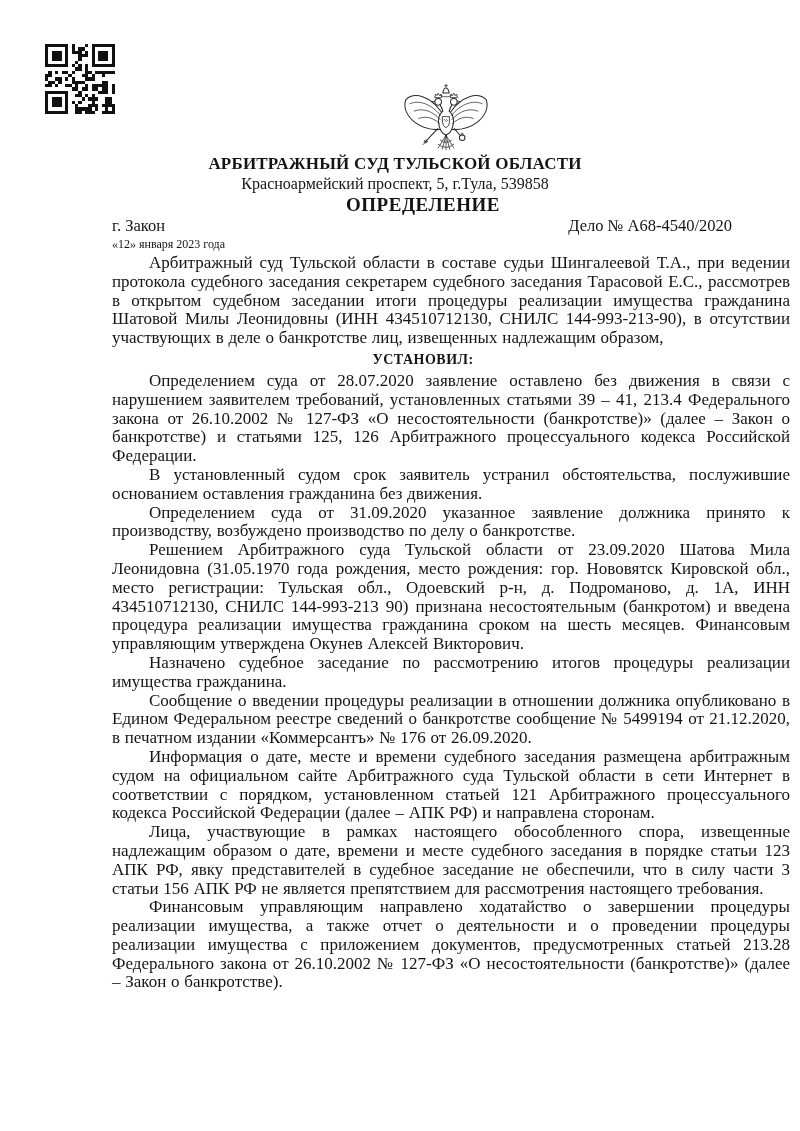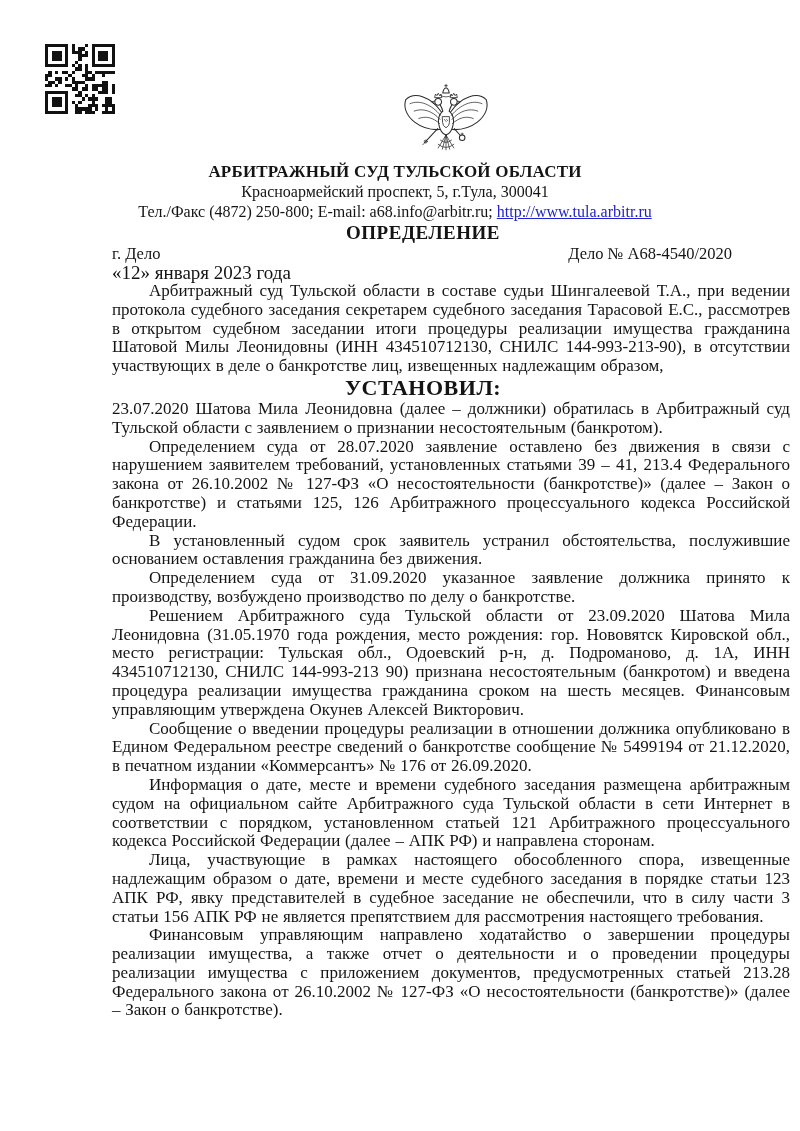--- a/index.html
+++ b/index.html
@@ -10,31 +10,31 @@
     background:#ffffff;
     font-family:"Liberation Serif","DejaVu Serif",serif;
     color:#141414;
     overflow:hidden;
   }
   .qr{position:absolute;left:45px;top:44px;width:70px;height:70px;}
   .qr svg{width:70px;height:70px;display:block;}
   .emblem{position:absolute;left:399px;top:82px;width:94px;height:72px;}
   .emblem svg{width:94px;height:72px;display:block;}
   .content{position:absolute;left:112px;top:153px;width:678px;}
-  .hdr{width:566px;text-align:center;margin-top:8px;}
+  .hdr{width:566px;text-align:center;}
   .court-name{font-weight:bold;font-size:17px;line-height:21px;letter-spacing:.2px;}
   .addr{font-size:16px;line-height:20px;}
   .contacts{font-size:16px;line-height:20px;white-space:nowrap;}
   .contacts a{color:#2222cc;text-decoration:underline;cursor:pointer;}
   .doc-type{width:622px;text-align:center;font-weight:bold;font-size:19px;line-height:22px;letter-spacing:.5px;}
   .case-line{display:flex;justify-content:space-between;padding-right:58px;font-size:16.5px;line-height:19px;}
-  .date-line{font-size:19px;line-height:19px;}
+  .date-line{font-size:12px;line-height:19px;}
   .para{margin:0;text-align:justify;font-size:17px;line-height:18.8px;word-spacing:.5px;}
   .para.indent{text-indent:37px;}
-  .ruling{width:622px;text-align:center;font-weight:bold;font-size:22px;line-height:24px;letter-spacing:.5px;}
+  .ruling{width:622px;text-align:center;font-weight:bold;font-size:14px;line-height:24px;letter-spacing:.5px;}
 </style>
 </head>
 <body>
 
 <div class="page">
 
   <div class="qr">
     <svg id="qr-svg" viewBox="0 0 21 21" shape-rendering="crispEdges" aria-hidden="true">
         <rect x="8" y="0" width="1" height="1" fill="#111"></rect>
         <rect x="12" y="0" width="1" height="1" fill="#111"></rect>
@@ -217,40 +217,39 @@
       <path d="M59,50.5 L65.5,58"></path>
       <circle cx="67.5" cy="60.5" r="3"></circle>
       <path d="M67.5,57.5 v-2.2 M66.3,56.3 h2.4" stroke-width="0.8"></path>
     </svg>
   </div>
 
   <div class="content">
 
     <div class="hdr">
       <div class="court-name">АРБИТРАЖНЫЙ СУД ТУЛЬСКОЙ ОБЛАСТИ</div>
-      <div class="addr">Красноармейский проспект, 5, г.Тула, 300041</div>
-      <div class="contacts"><span>Тел./Факс (4872) 250-800;  E-mail: a68.info@arbitr.ru;  </span><a>http://www.tula.arbitr.ru</a></div>
+      <div class="addr">Красноармейский проспект, 5, г.Тула, 539858</div>
     </div>
 
     <div class="doc-type">ОПРЕДЕЛЕНИЕ</div>
 
     <div class="case-line">
-      <span>г. Дело</span>
+      <span>г. Закон</span>
       <span>Дело № А68-4540/2020</span>
     </div>
     <div class="date-line">«12» января 2023 года</div>
 
     <p class="para indent">Арбитражный суд Тульской области в составе судьи Шингалеевой Т.А., при ведении протокола судебного заседания секретарем судебного заседания Тарасовой Е.С., рассмотрев в открытом судебном заседании итоги процедуры реализации имущества гражданина Шатовой Милы Леонидовны (ИНН 434510712130, СНИЛС 144-993-213-90), в отсутствии участвующих в деле о банкротстве лиц, извещенных надлежащим образом,</p>
 
     <div class="ruling">УСТАНОВИЛ:</div>
 
-    <p class="para">23.07.2020 Шатова Мила Леонидовна (далее – должники) обратилась в Арбитражный суд Тульской области с заявлением о признании несостоятельным (банкротом).</p>
     <p class="para indent">Определением суда от 28.07.2020 заявление оставлено без движения в связи с нарушением заявителем требований, установленных статьями 39 – 41, 213.4 Федерального закона от 26.10.2002 № 127-ФЗ «О несостоятельности (банкротстве)» (далее – Закон о банкротстве) и статьями 125, 126 Арбитражного процессуального кодекса Российской Федерации.</p>
     <p class="para indent">В установленный судом срок заявитель устранил обстоятельства, послужившие основанием оставления гражданина без движения.</p>
     <p class="para indent">Определением суда от 31.09.2020 указанное заявление должника принято к производству, возбуждено производство по делу о банкротстве.</p>
     <p class="para indent">Решением Арбитражного суда Тульской области от 23.09.2020  Шатова Мила Леонидовна (31.05.1970 года рождения, место рождения: гор. Нововятск Кировской обл., место регистрации: Тульская обл., Одоевский р-н, д. Подроманово, д. 1А, ИНН 434510712130, СНИЛС 144-993-213 90) признана несостоятельным (банкротом) и введена процедура реализации имущества гражданина сроком на шесть месяцев. Финансовым управляющим утверждена Окунев Алексей Викторович.</p>
+    <p class="para indent">Назначено судебное заседание по рассмотрению итогов процедуры реализации имущества гражданина.</p>
     <p class="para indent">Сообщение о введении процедуры реализации в отношении должника опубликовано в Едином Федеральном реестре сведений о банкротстве сообщение № 5499194 от 21.12.2020, в печатном издании «Коммерсантъ» № 176 от 26.09.2020.</p>
     <p class="para indent">Информация о дате, месте и времени судебного заседания размещена арбитражным судом на официальном сайте Арбитражного суда Тульской области в сети Интернет в соответствии с порядком, установленном статьей 121 Арбитражного процессуального кодекса Российской Федерации (далее – АПК РФ) и направлена сторонам.</p>
     <p class="para indent">Лица, участвующие в рамках настоящего обособленного спора, извещенные надлежащим образом о дате, времени и месте судебного заседания в порядке статьи 123 АПК РФ, явку представителей в судебное заседание не обеспечили, что в силу части 3 статьи 156 АПК РФ не является препятствием для рассмотрения настоящего требования.</p>
     <p class="para indent">Финансовым управляющим направлено ходатайство о завершении процедуры реализации имущества, а также отчет о деятельности и о проведении процедуры реализации имущества с приложением документов, предусмотренных статьей 213.28 Федерального закона от 26.10.2002 № 127-ФЗ «О несостоятельности (банкротстве)» (далее – Закон о банкротстве).</p>
 
   </div>
 </div>
 
 </body></html>

